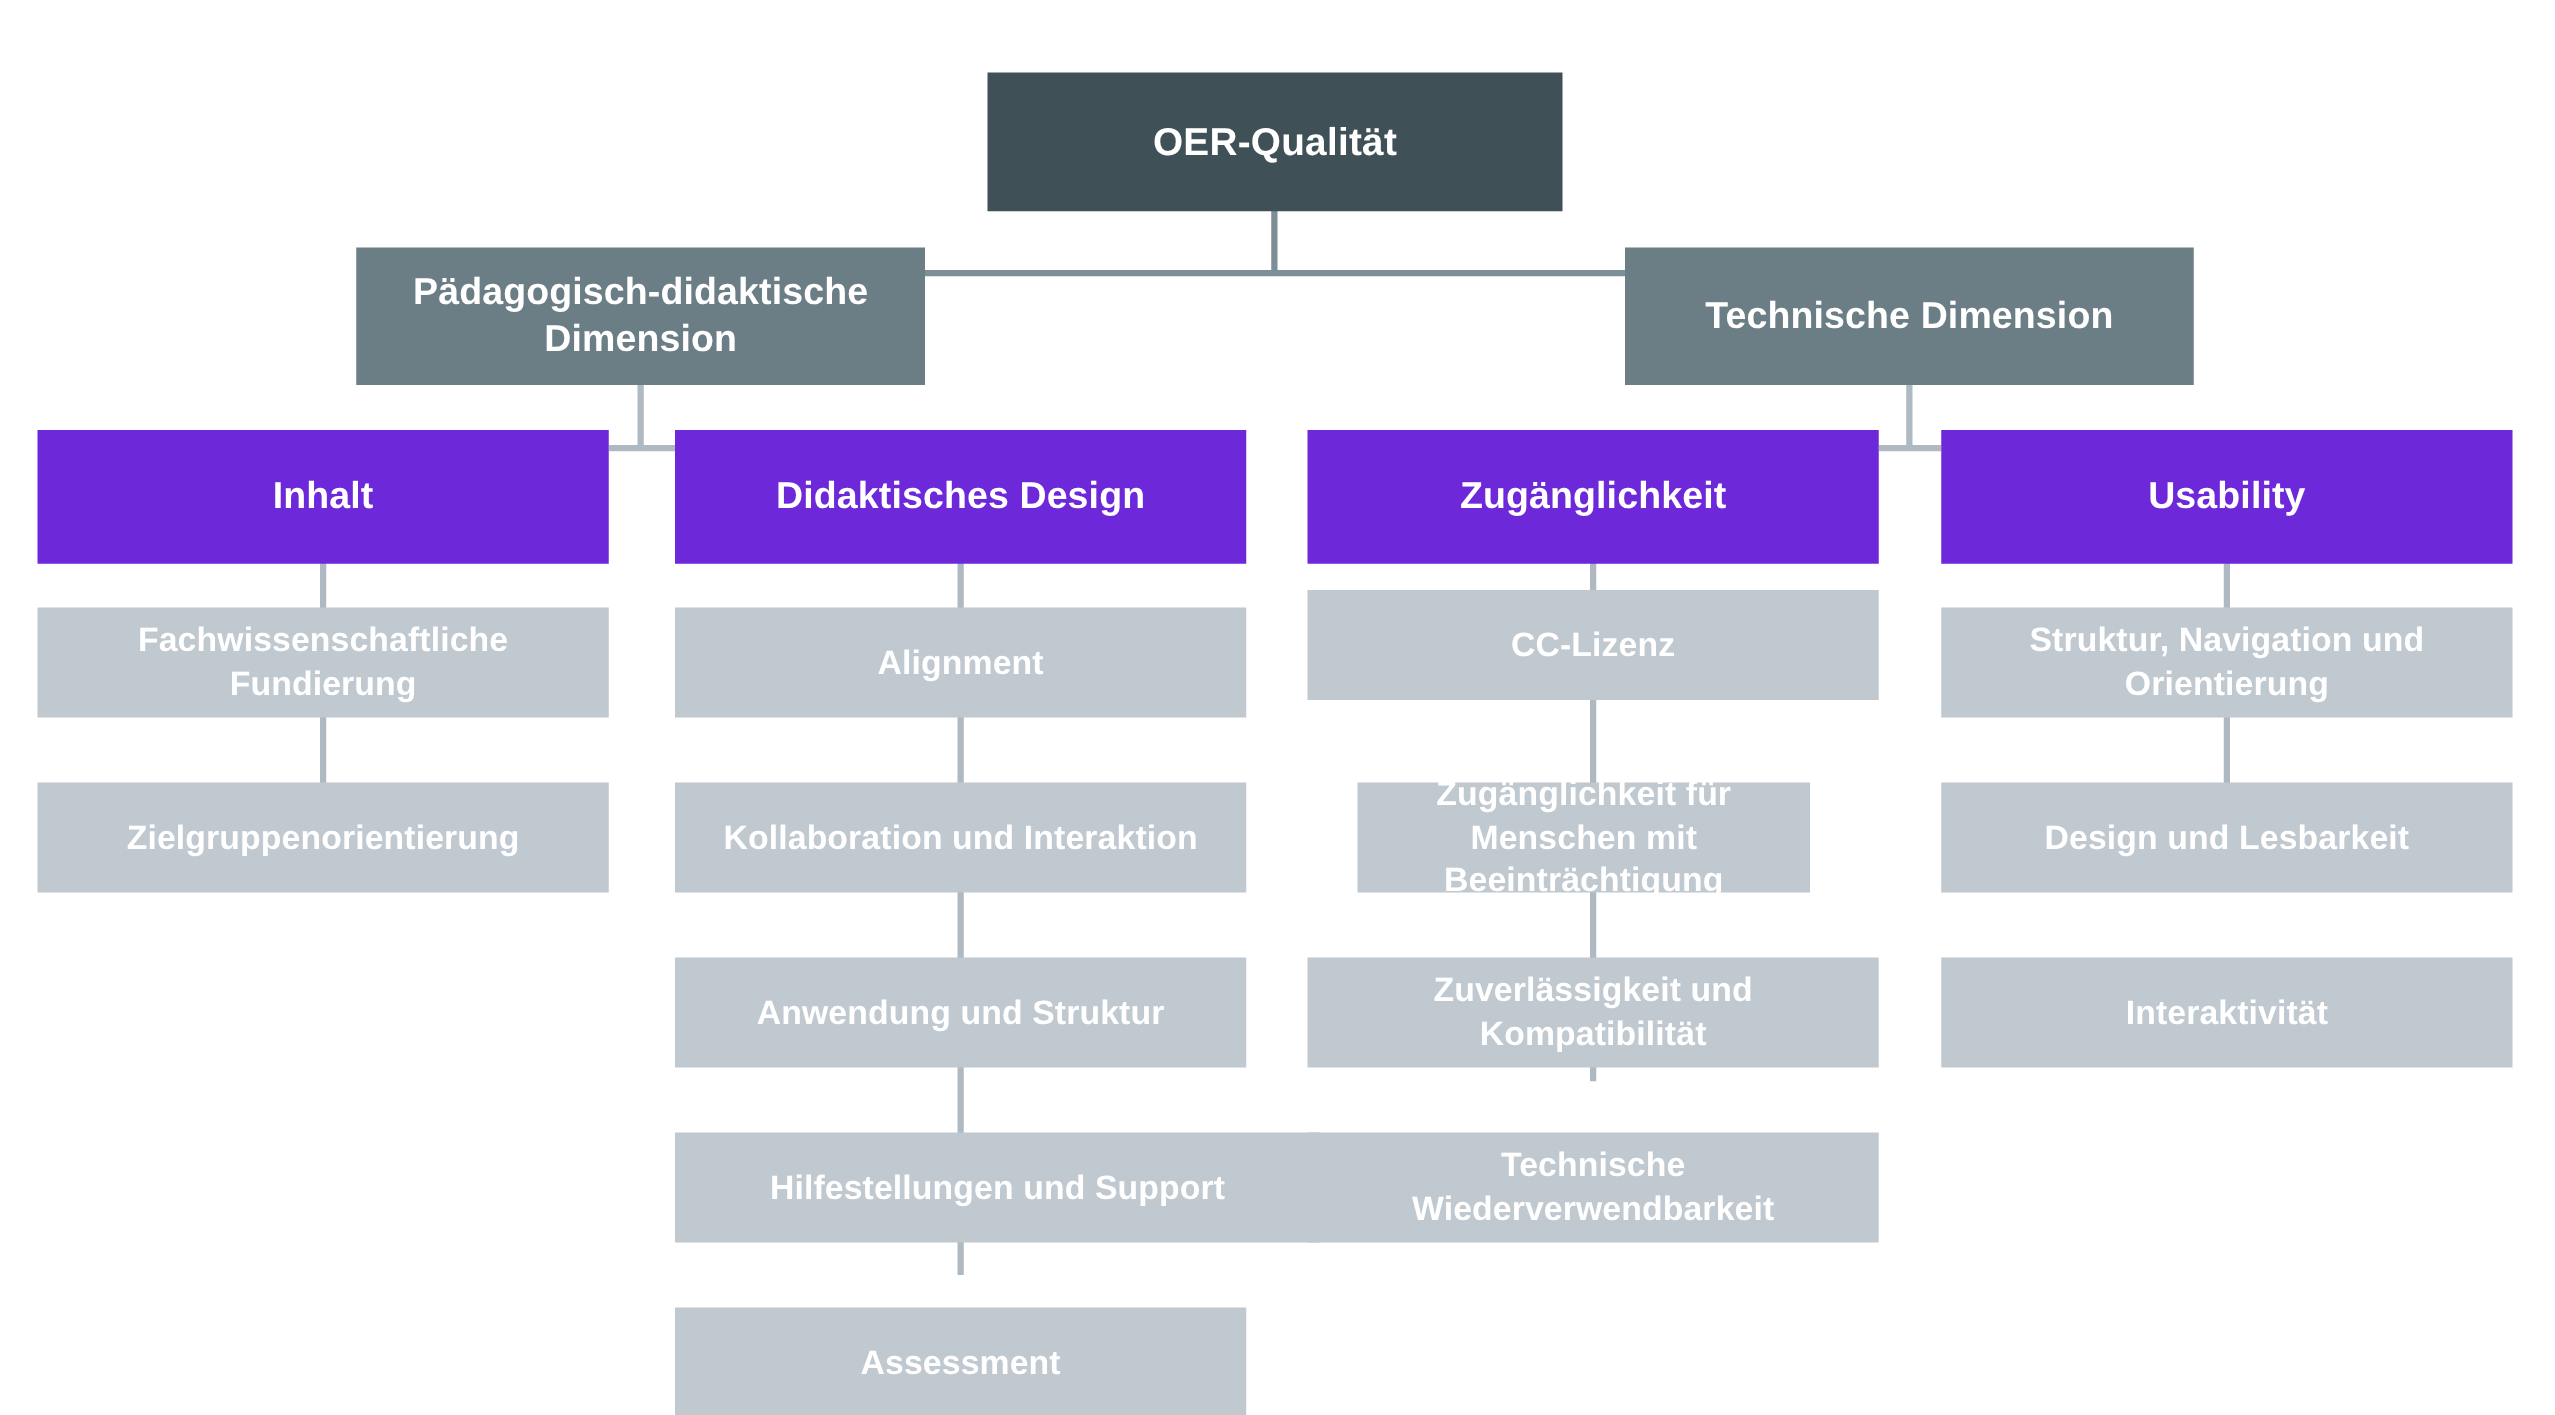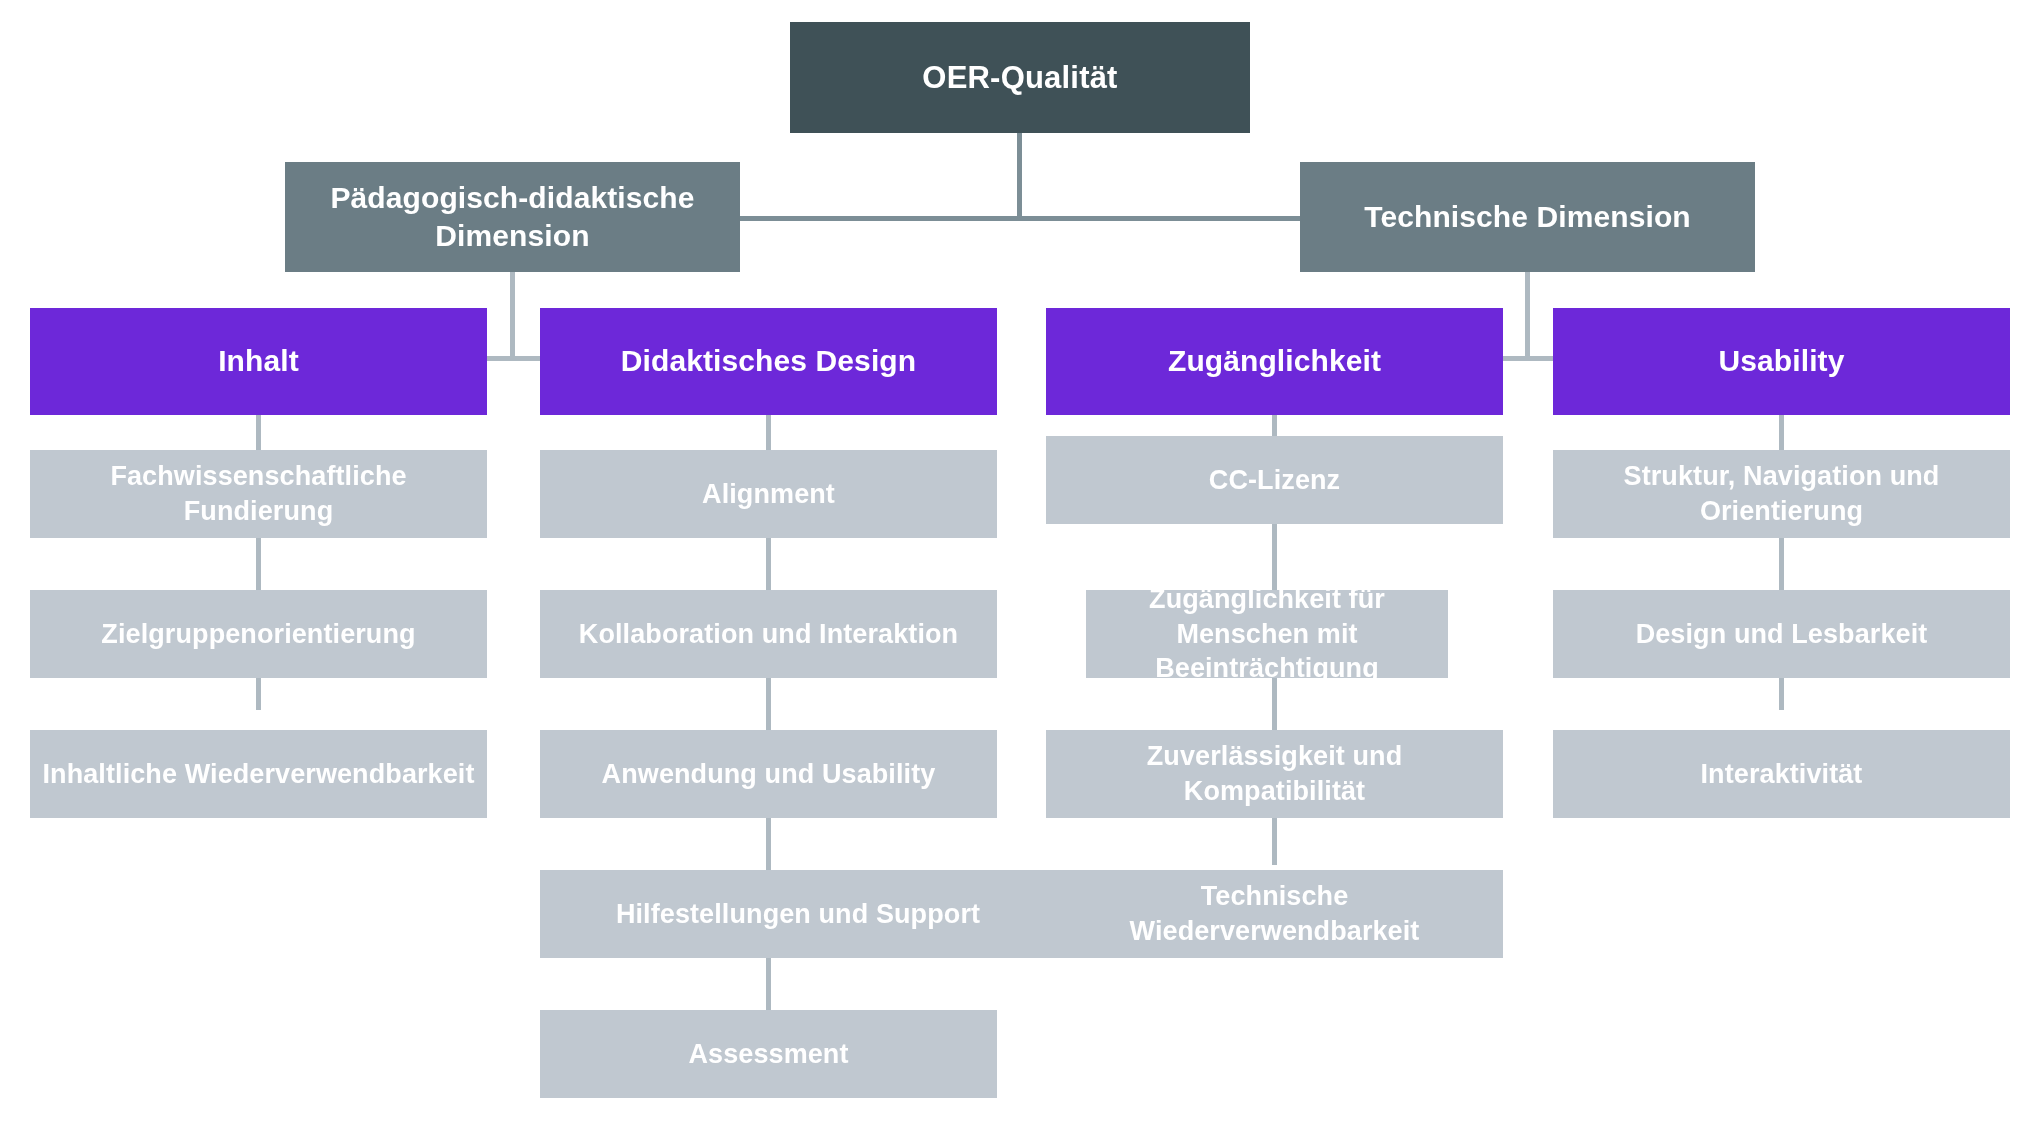--- a/index.html
+++ b/index.html
@@ -22,20 +22,21 @@
     display: flex;
     align-items: center;
     justify-content: center;
     text-align: center;
     color: #ffffff;
     font-weight: bold;
     line-height: 1.28;
     box-sizing: border-box;
     padding: 16px 10px;
     white-space: pre-line;
+    margin-top: 36px;
   }
   .lvl-root {
     background: #3f5157;
     font-size: 31px;
     letter-spacing: 0.2px;
   }
   .lvl-dim {
     background: #6b7d85;
     font-size: 30px;
     letter-spacing: 0.1px;
@@ -93,25 +94,24 @@
   <div class="node lvl-cat" style="left:30px; top:308px; width:457px; height:107px;">Inhalt</div>
 
   <div class="node lvl-cat" style="left:540px; top:308px; width:457px; height:107px;">Didaktisches Design</div>
 
   <div class="node lvl-cat" style="left:1046px; top:308px; width:457px; height:107px;">Zugänglichkeit</div>
 
   <div class="node lvl-cat" style="left:1553px; top:308px; width:457px; height:107px;">Usability</div>
 
   <div class="node lvl-leaf" style="left:30px; top:450px; width:457px; height:88px;">Fachwissenschaftliche Fundierung</div>
   <div class="node lvl-leaf" style="left:30px; top:590px; width:457px; height:88px;">Zielgruppenorientierung</div>
-  <div class="node lvl-leaf" style="left:30px; top:730px; width:457px; height:88px;">Inhaltliche Wiederverwendbarkeit</div>
 
   <div class="node lvl-leaf" style="left:540px; top:450px; width:457px; height:88px;">Alignment</div>
   <div class="node lvl-leaf" style="left:540px; top:590px; width:457px; height:88px;">Kollaboration und Interaktion</div>
-  <div class="node lvl-leaf" style="left:540px; top:730px; width:457px; height:88px;">Anwendung und Usability</div>
+  <div class="node lvl-leaf" style="left:540px; top:730px; width:457px; height:88px;">Anwendung und Struktur</div>
   <div class="node lvl-leaf" style="left:540px; top:870px; width:516px; height:88px;">Hilfestellungen und Support</div>
   <div class="node lvl-leaf" style="left:540px; top:1010px; width:457px; height:88px;">Assessment</div>
 
   <div class="node lvl-leaf" style="left:1046px; top:436px; width:457px; height:88px;">CC-Lizenz</div>
   <div class="node lvl-leaf" style="left:1086px; top:590px; width:362px; height:88px;">Zugänglichkeit für Menschen mit Beeinträchtigung</div>
   <div class="node lvl-leaf" style="left:1046px; top:730px; width:457px; height:88px;">Zuverlässigkeit und Kompatibilität</div>
   <div class="node lvl-leaf" style="left:1046px; top:870px; width:457px; height:88px;">Technische Wiederverwendbarkeit</div>
 
   <div class="node lvl-leaf" style="left:1553px; top:450px; width:457px; height:88px;">Struktur, Navigation und Orientierung</div>
   <div class="node lvl-leaf" style="left:1553px; top:590px; width:457px; height:88px;">Design und Lesbarkeit</div>

